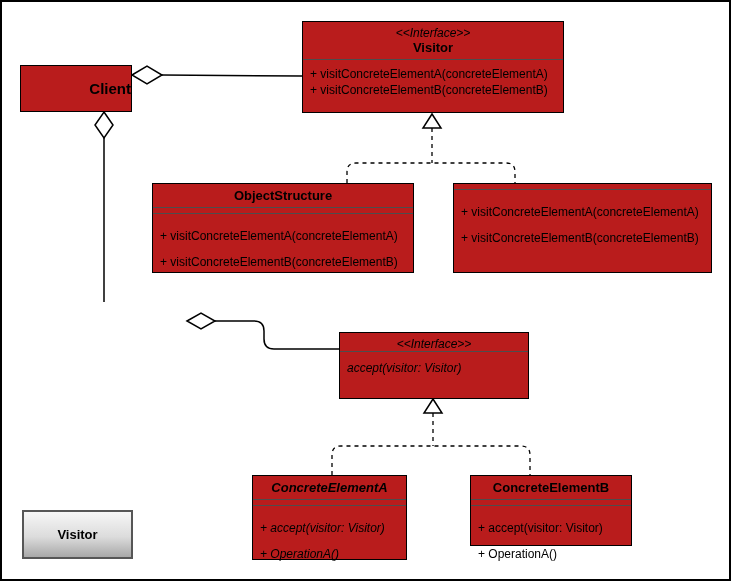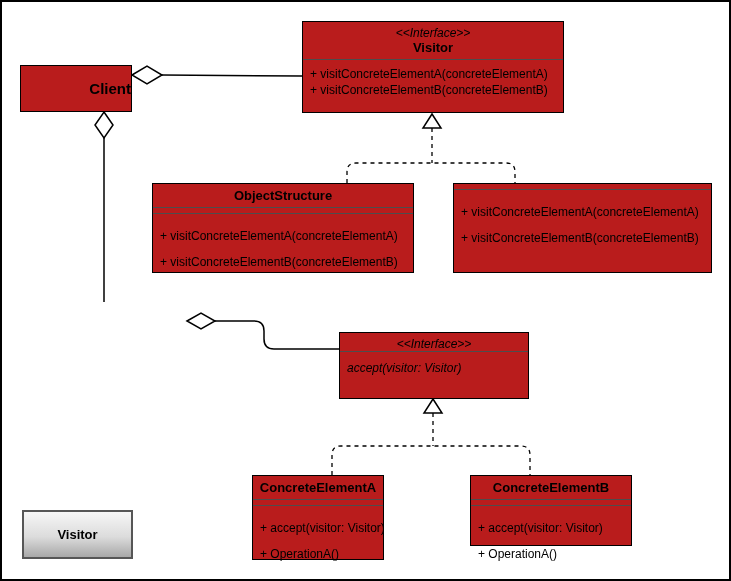--- a/index.html
+++ b/index.html
@@ -109,21 +109,21 @@
 
   <div class="uml-box" style="left:337px; top:330px; width:190px; height:67px;">
     <div class="uml-head with-div">
       <div class="stereotype">&lt;&lt;Interface&gt;&gt;</div>
     </div>
     <div class="uml-methods single">
       <div class="method">accept(visitor: Visitor)</div>
     </div>
   </div>
 
-  <div class="uml-box" style="left:250px; top:473px; width:132px; height:85px;">
+  <div class="uml-box" style="left:250px; top:473px; width:155px; height:85px;font-style:italic;">
     <div class="uml-head with-div">
       <div class="cls-name name-only">ConcreteElementA</div>
     </div>
     <div class="uml-empty"></div>
     <div class="uml-methods loose">
       <div class="method">+ accept(visitor: Visitor)</div>
       <div class="method">+ OperationA()</div>
     </div>
   </div>
 

